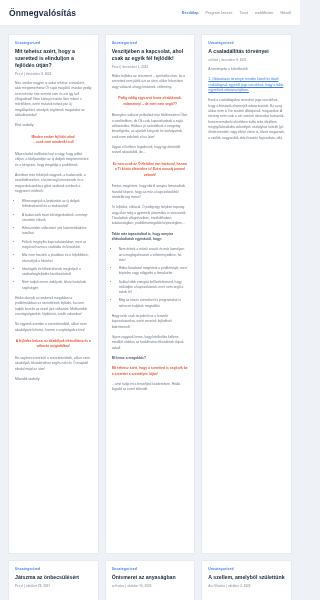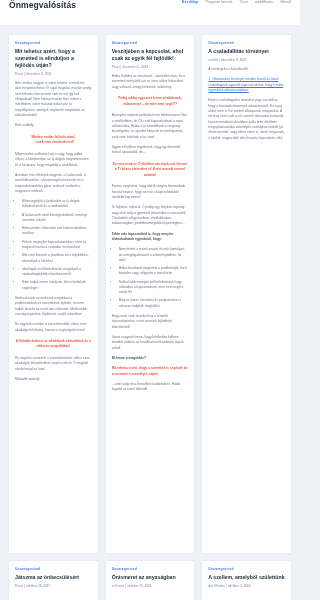--- a/index.html
+++ b/index.html
@@ -10,21 +10,21 @@
     background: #eef2f7;
     font-family: "Liberation Sans", sans-serif;
   }
   .page { width: 300px; height: 600px; position: relative; background: #eef2f7; }
 
   
   .header {
     height: 26px;
     background: #ffffff;
     display: flex;
-    align-items: flex-start;
+    align-items: center;
     justify-content: space-between;
     padding: 0 9px;
     border-bottom: 1px solid #e8edf3;
   }
   .site-title {
     font-size: 8.5px;
     font-weight: bold;
     color: #1b2a3d;
     letter-spacing: .1px;
     white-space: nowrap;

